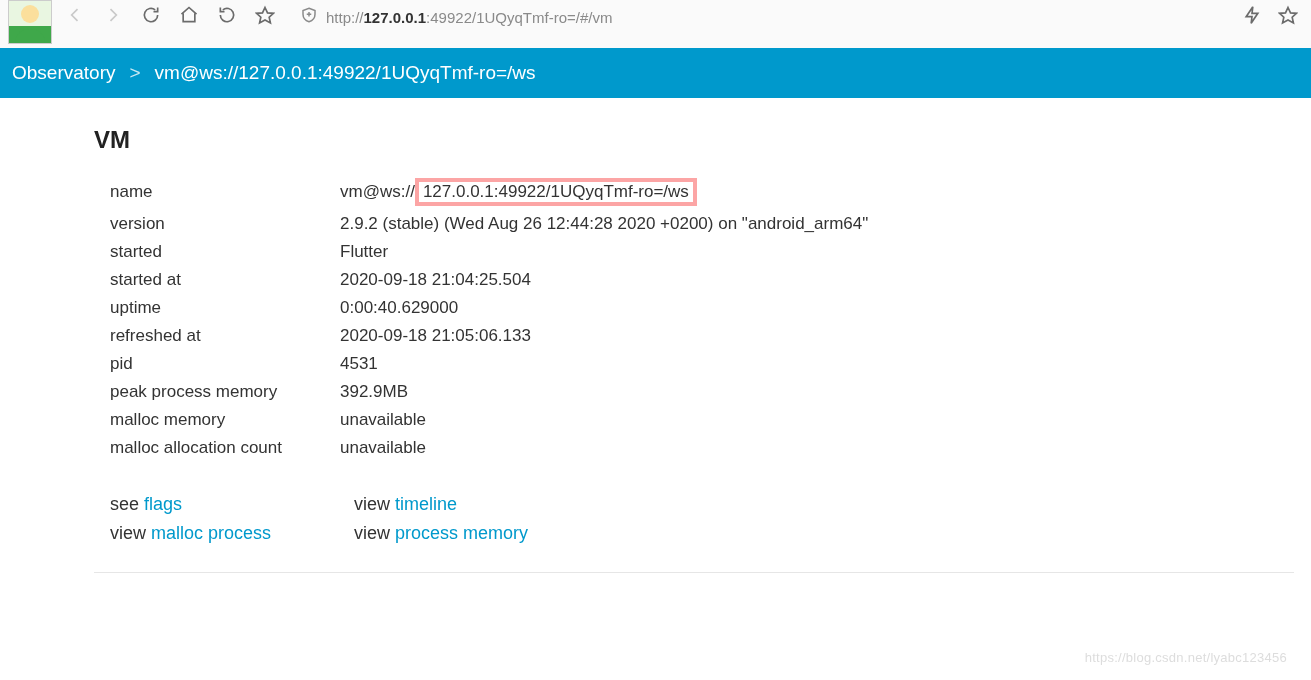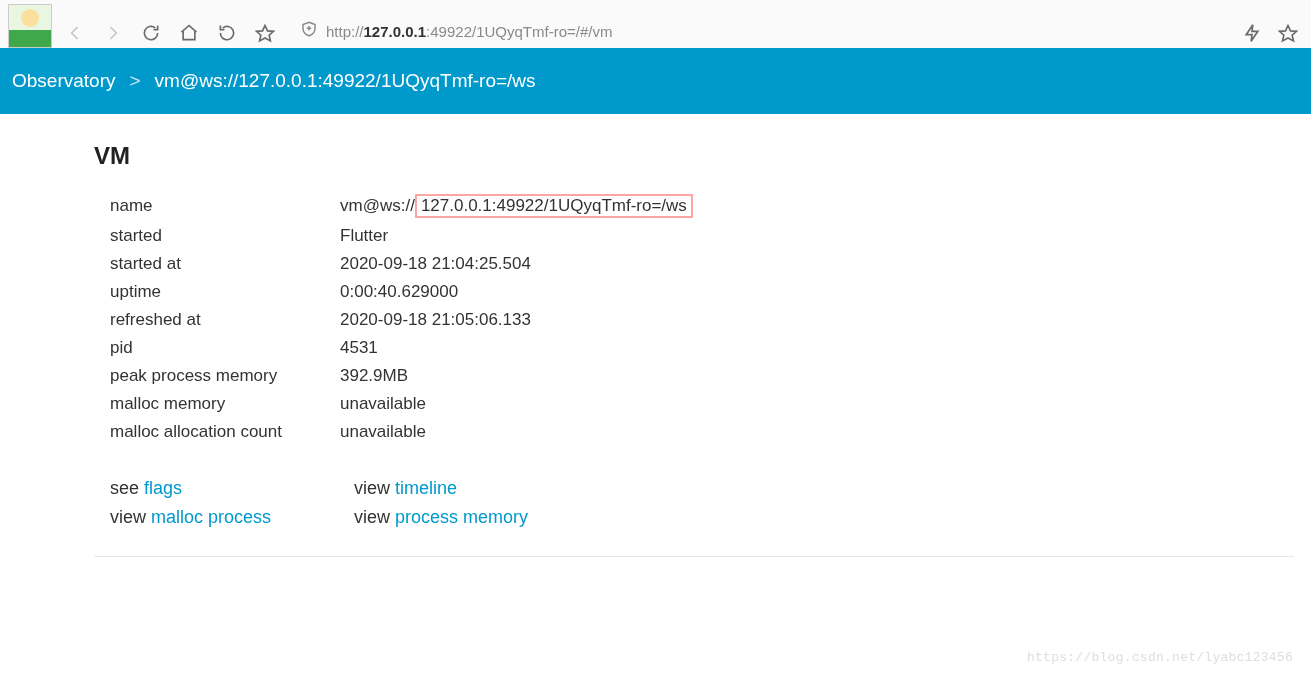--- a/index.html
+++ b/index.html
@@ -8,21 +8,21 @@
     font-size: 16px;
     color: #333;
     background: #fff;
     width: 1311px;
   }
 
   
   .toolbar {
     height: 48px;
     display: flex;
-    align-items: flex-end;
+    align-items: flex-start;
     padding: 0 8px;
     background: #fafafa;
     gap: 8px;
   }
   .avatar {
     width: 44px;
     height: 44px;
     background: linear-gradient(#e9f6e1 60%, #3fa84a 60%);
     border: 1px solid #ccc;
     position: relative;
@@ -67,21 +67,21 @@
     font-size: 15px;
     white-space: nowrap;
   }
   .url-text b { color: #333; font-weight: 600; }
   .right-icons { display: flex; align-items: center; gap: 6px; margin-left: auto; }
 
   
   .crumb-bar {
     background: #0099cc;
     color: #fff;
-    height: 66px;
+    height: 50px;
     display: flex;
     align-items: center;
     padding: 0 12px;
     font-size: 19px;
   }
   .crumb-item { white-space: nowrap; }
   .crumb-sep { margin: 0 14px; color: #cceaf3; }
   .crumb-link {  }
 
   
@@ -102,47 +102,47 @@
   }
   table.props td {
     padding: 4px 18px 4px 0;
     font-size: 17px;
     color: #333;
     vertical-align: baseline;
     white-space: nowrap;
   }
   table.props td.k { color: #333; min-width: 230px; padding-right: 28px;}
   .highlight-box {
-    border: 2px solid #fca5a5;
+    border: 4px solid #fca5a5;
     padding: 0 4px;
     display: inline-block;
   }
   table.links {
     border-collapse: collapse;
     margin-left: 16px;
   }
   table.links td {
     padding: 4px 18px 4px 0;
     font-size: 18px;
     min-width: 244px;
   }
   a.obs-link { color: #0099cc; text-decoration: none; }
   .divider {
     border-top: 1px solid #e6e6e6;
     margin: 24px 0 0 0;
     width: 1200px;
   }
   .watermark {
     position: absolute;
-    right: 18px;
+    right: 24px;
     top: 650px;
     font-size: 13px;
     color: #ddd;
     letter-spacing: .02em;
-    font-family: Liberation Mono, monospace;
+    font-family: Liberation Sans, sans-serif;
   }
 </style>
 </head>
 <body>
 
 <div class="toolbar">
   <div class="avatar"></div>
 
   <div class="tb-btn disabled">
     <svg viewBox="0 0 24 24">
@@ -214,20 +214,24 @@
 <div class="page">
   <h1 class="section">VM</h1>
 
   <table class="props">
     <tbody id="props-body">
         <tr>
           <td class="k">name</td>
           <td><span>vm@ws://</span><span class="highlight-box">127.0.0.1:49922/1UQyqTmf-ro=/ws</span></td>
         </tr>
         <tr>
+          <td class="k">version</td>
+          <td>2.9.2 (stable) (Wed Aug 26 12:44:28 2020 +0200) on "android_arm64"</td>
+        </tr>
+        <tr>
           <td class="k">started</td>
           <td>Flutter</td>
         </tr>
         <tr>
           <td class="k">started at</td>
           <td>2020-09-18 21:04:25.504</td>
         </tr>
         <tr>
           <td class="k">uptime</td>
           <td>0:00:40.629000</td>

